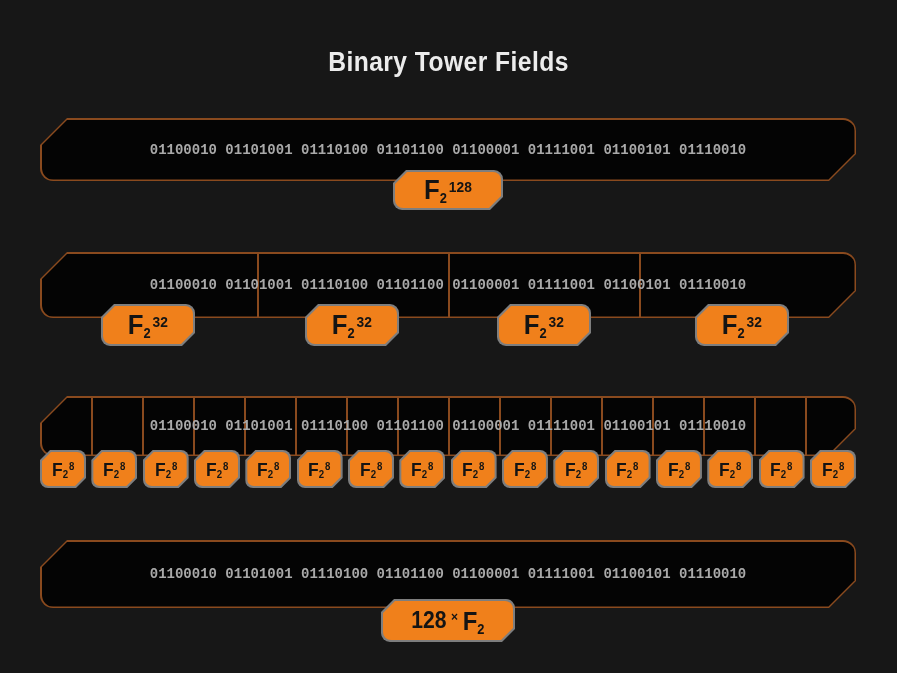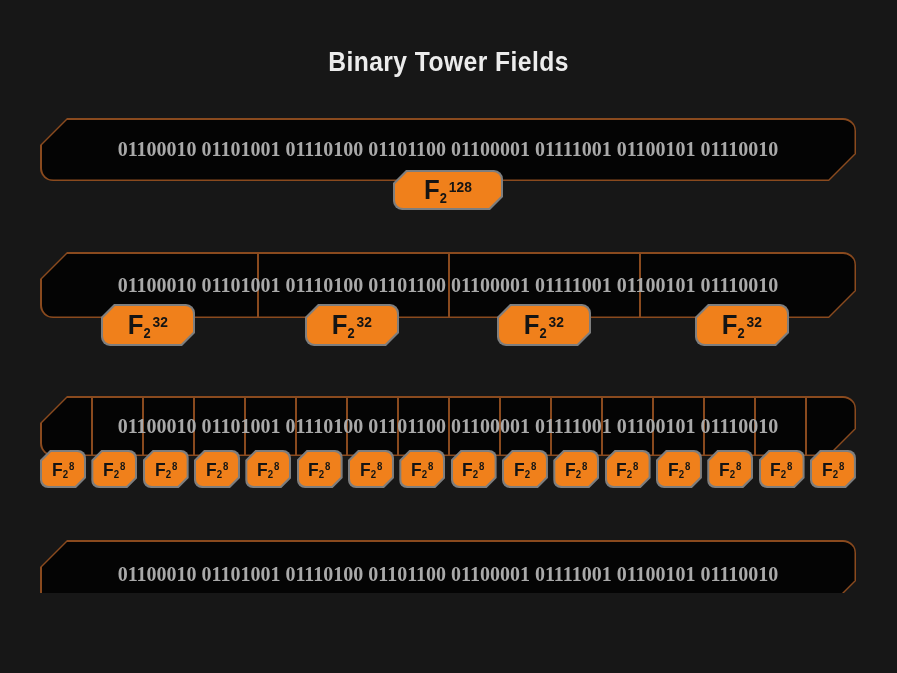--- a/index.html
+++ b/index.html
@@ -1,31 +1,31 @@
 <!DOCTYPE html>
 <html style="--bg: #171717; --border: #8a4a1e; --accent: #f0801b;"><head>
 <meta charset="utf-8">
 <style>
   html,body{margin:0;padding:0;background:#171717;}
-  .canvas{position:relative;width:897px;height:593px;background:var(--bg,#171717);overflow:hidden;
+  .canvas{position:relative;width:897px;height:673px;background:var(--bg,#171717);overflow:hidden;
           font-family:"Liberation Sans",sans-serif;}
   .title{position:absolute;left:0;top:46px;width:100%;margin:0;text-align:center;
          font-size:28px;font-weight:bold;color:#ececec;letter-spacing:.5px;
          transform:scaleX(.88);}
   
   .chamfer{position:absolute;background:var(--edge);border-radius:var(--r);
            clip-path:polygon(var(--ch) 0,100% 0,100% calc(100% - var(--ch)),
                              calc(100% - var(--ch)) 100%,0 100%,0 var(--ch));}
   .chamfer::before{content:"";position:absolute;inset:var(--bw);background:var(--fill);
            border-radius:calc(var(--r) - 1px);
            clip-path:polygon(calc(var(--ch) - 1px) 0,100% 0,100% calc(100% - var(--ch) + 1px),
                              calc(100% - var(--ch) + 1px) 100%,0 100%,0 calc(var(--ch) - 1px));}
   .box{--edge:var(--border,#8a4a1e);--fill:#040404;--ch:27px;--r:13px;--bw:1.5px;}
   .bin{position:absolute;inset:0;display:flex;align-items:center;justify-content:center;z-index:2;
-       font-family:Liberation Serif, serif;font-size:20px;font-weight:bold;
+       font-family:Liberation Mono, monospace;font-size:14px;font-weight:bold;
        color:#a9a9a9;white-space:nowrap;}
   .sep{position:absolute;top:1.5px;bottom:1.5px;width:1.5px;background:var(--border,#8a4a1e);z-index:1;}
   .badge{--edge:#7e7e7e;--fill:var(--accent,#f0801b);--ch:13px;--r:9px;--bw:2px;
          display:flex;align-items:center;justify-content:center;color:#141414;}
   .badge .squeeze{position:relative;z-index:2;display:flex;align-items:center;transform:scaleX(.92);
                   font-weight:bold;line-height:1;}
   .badge-sm{--ch:10px;--r:8px;position:relative;}
   .fbase{font-size:28px;}
   .fsub{font-size:14px;display:inline-block;transform:translateY(8px);}
   .fsup{font-size:15px;display:inline-block;transform:translateY(-4px);margin-left:2px;}

